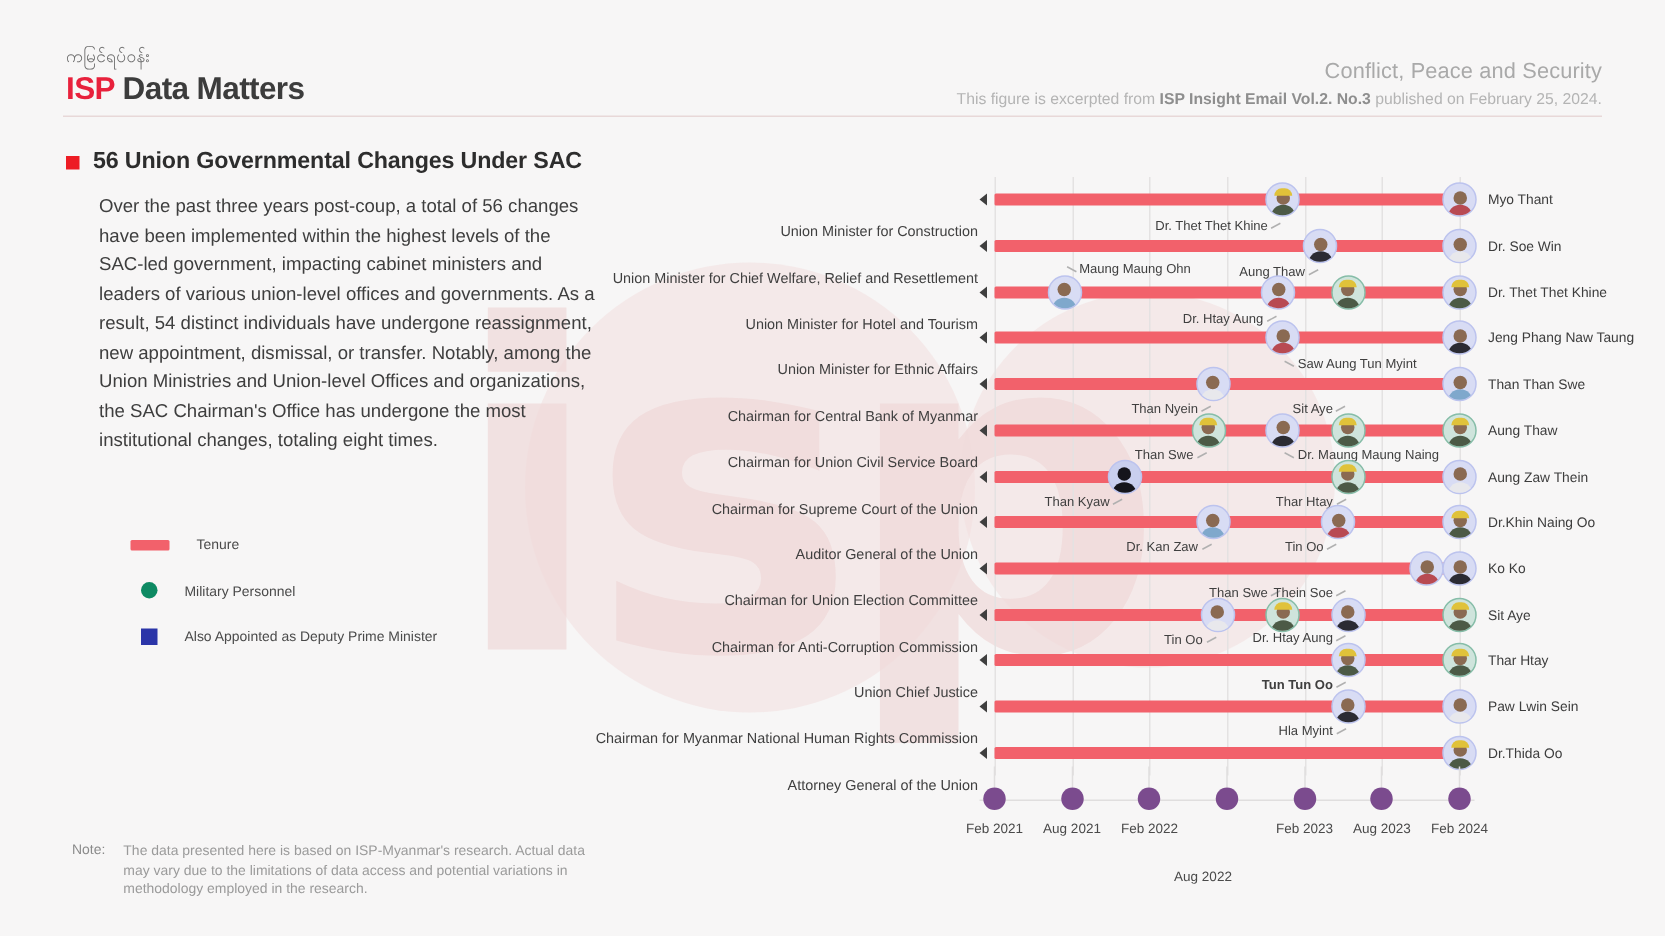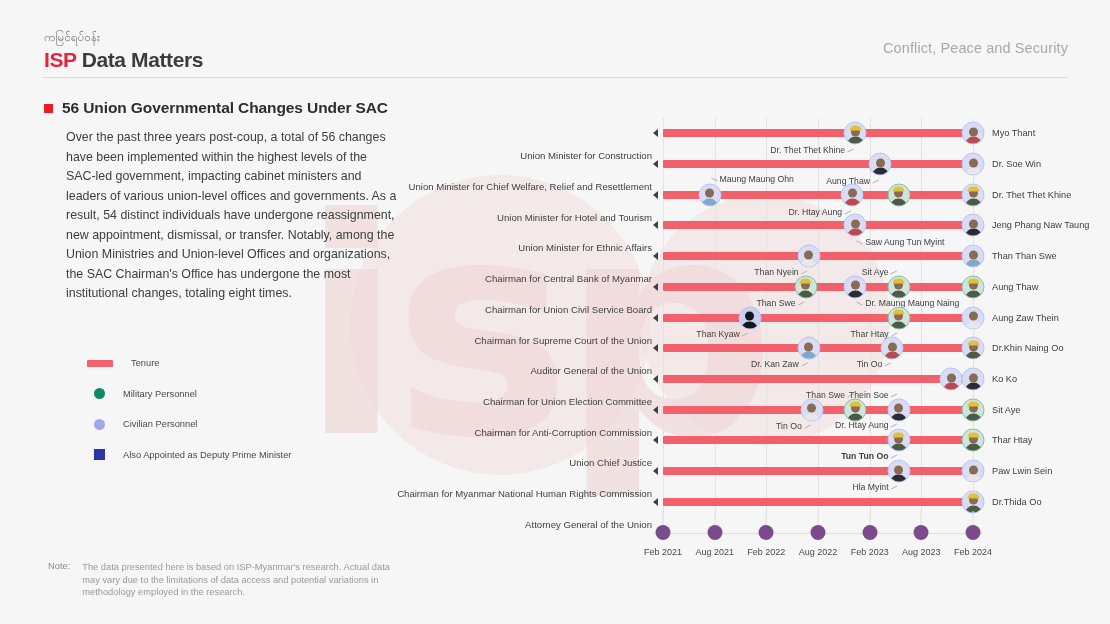--- a/index.html
+++ b/index.html
@@ -215,43 +215,42 @@
 
   <div class="header">
     <div class="brand">
       <div class="brand-mm">ကမြင်ရပ်ဝန်း</div>
       <div class="brand-main">
         <span class="isp">ISP</span><span> Data Matters</span>
       </div>
     </div>
     <div class="hdr-right">
       <div class="hdr-topic">Conflict, Peace and Security</div>
+      <div class="hdr-src">
+        <span>This figure is excerpted from </span><b>ISP Insight Email Vol.2. No.3</b><span> published on February 25, 2024.</span>
+      </div>
     </div>
     <div class="header-rule"></div>
   </div>
 
   <div class="title-row">
     <div class="title-bullet"></div>
     <div class="title-text">56 Union Governmental Changes Under SAC</div>
   </div>
 
   <div class="blurb">Over the past three years post-coup, a total of 56 changes have been implemented within the highest levels of the SAC-led government, impacting cabinet ministers and leaders of various union-level offices and governments. As a result, 54 distinct individuals have undergone reassignment, new appointment, dismissal, or transfer. Notably, among the Union Ministries and Union-level Offices and organizations, the SAC Chairman's Office has undergone the most institutional changes, totaling eight times.</div>
 
   <div class="legend" id="legend">
       <div class="legend-item">
         <div class="legend-swatch sw-tenure" style="background: rgb(242, 97, 107);"></div>
         <div class="legend-label">Tenure</div>
       </div>
       <div class="legend-item">
         <div class="legend-swatch sw-dot sw-mil" style="background: rgb(14, 138, 99);"></div>
         <div class="legend-label">Military Personnel</div>
-      </div>
-      <div class="legend-item">
-        <div class="legend-swatch sw-dot sw-civ" style="background: rgb(159, 168, 232);"></div>
-        <div class="legend-label">Civilian Personnel</div>
       </div>
       <div class="legend-item">
         <div class="legend-swatch sw-sq" style="background: rgb(43, 53, 168);"></div>
         <div class="legend-label">Also Appointed as Deputy Prime Minister</div>
       </div>
     </div>
 
   <div class="note">
     <div class="note-k">Note:</div>
     <div class="note-v">The data presented here is based on ISP-Myanmar's research. Actual data may vary due to the limitations of data access and potential variations in methodology employed in the research.</div>
@@ -517,21 +516,21 @@
         <div class="tick-dot" style="left: 0px;"></div>
         <div class="tick-lbl" style="left: 0px;">Feb 2021</div>
         <div class="tick-stem" style="left: 51.677px;"></div>
         <div class="tick-dot" style="left: 51.677px;"></div>
         <div class="tick-lbl" style="left: 51.677px;">Aug 2021</div>
         <div class="tick-stem" style="left: 103.323px;"></div>
         <div class="tick-dot" style="left: 103.323px;"></div>
         <div class="tick-lbl" style="left: 103.323px;">Feb 2022</div>
         <div class="tick-stem" style="left: 155px;"></div>
         <div class="tick-dot" style="left: 155px;"></div>
-        <div class="tick-lbl" style="left: 155px;">Aug 2022</div>
+        <div class="tick-lbl" style="left: 139px; margin-top: 32px;">Aug 2022</div>
         <div class="tick-stem" style="left: 206.677px;"></div>
         <div class="tick-dot" style="left: 206.677px;"></div>
         <div class="tick-lbl" style="left: 206.677px;">Feb 2023</div>
         <div class="tick-stem" style="left: 258.323px;"></div>
         <div class="tick-dot" style="left: 258.323px;"></div>
         <div class="tick-lbl" style="left: 258.323px;">Aug 2023</div>
         <div class="tick-stem" style="left: 310px;"></div>
         <div class="tick-dot" style="left: 310px;"></div>
         <div class="tick-lbl" style="left: 310px;">Feb 2024</div>
       </div>

